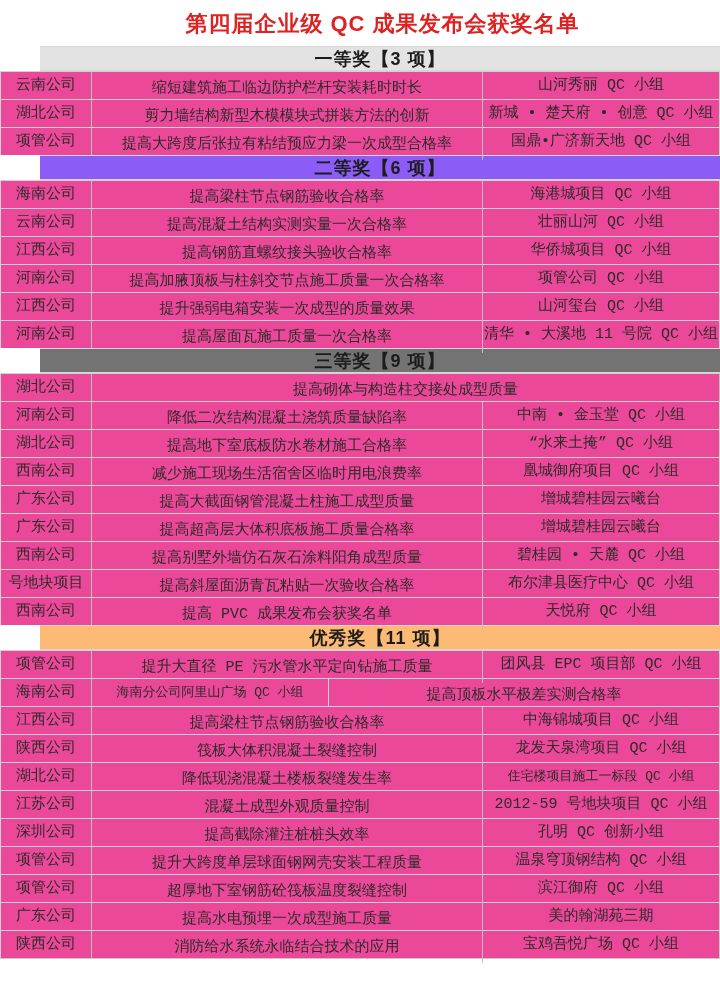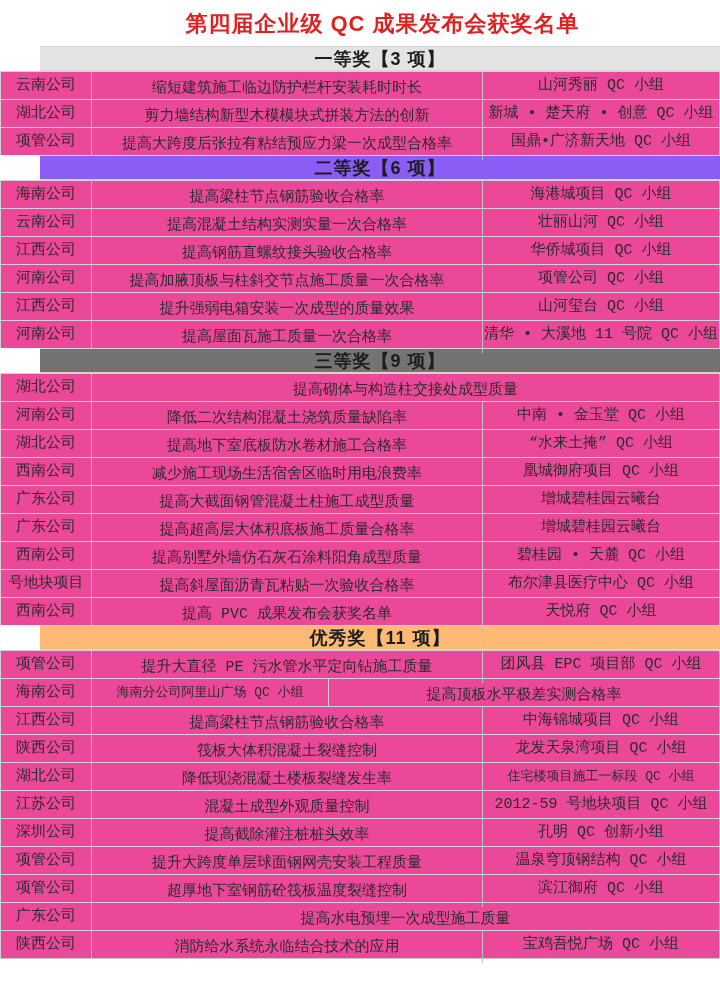--- a/index.html
+++ b/index.html
@@ -225,20 +225,21 @@
         <div class="cell group">温泉穹顶钢结构 QC 小组</div>
       </div>
       <div class="row">
         <div class="cell company">项管公司</div>
         <div class="cell project">超厚地下室钢筋砼筏板温度裂缝控制</div>
         <div class="cell group">滨江御府 QC 小组</div>
       </div>
       <div class="row">
         <div class="cell company">广东公司</div>
         <div class="cell project">提高水电预埋一次成型施工质量</div>
+        <div class="cell group">美的翰湖苑三期</div>
       </div>
       <div class="row">
         <div class="cell company">陕西公司</div>
         <div class="cell project">消防给水系统永临结合技术的应用</div>
         <div class="cell group">宝鸡吾悦广场 QC 小组</div>
       </div>
     </div>
 </div>
 
 </body></html>

